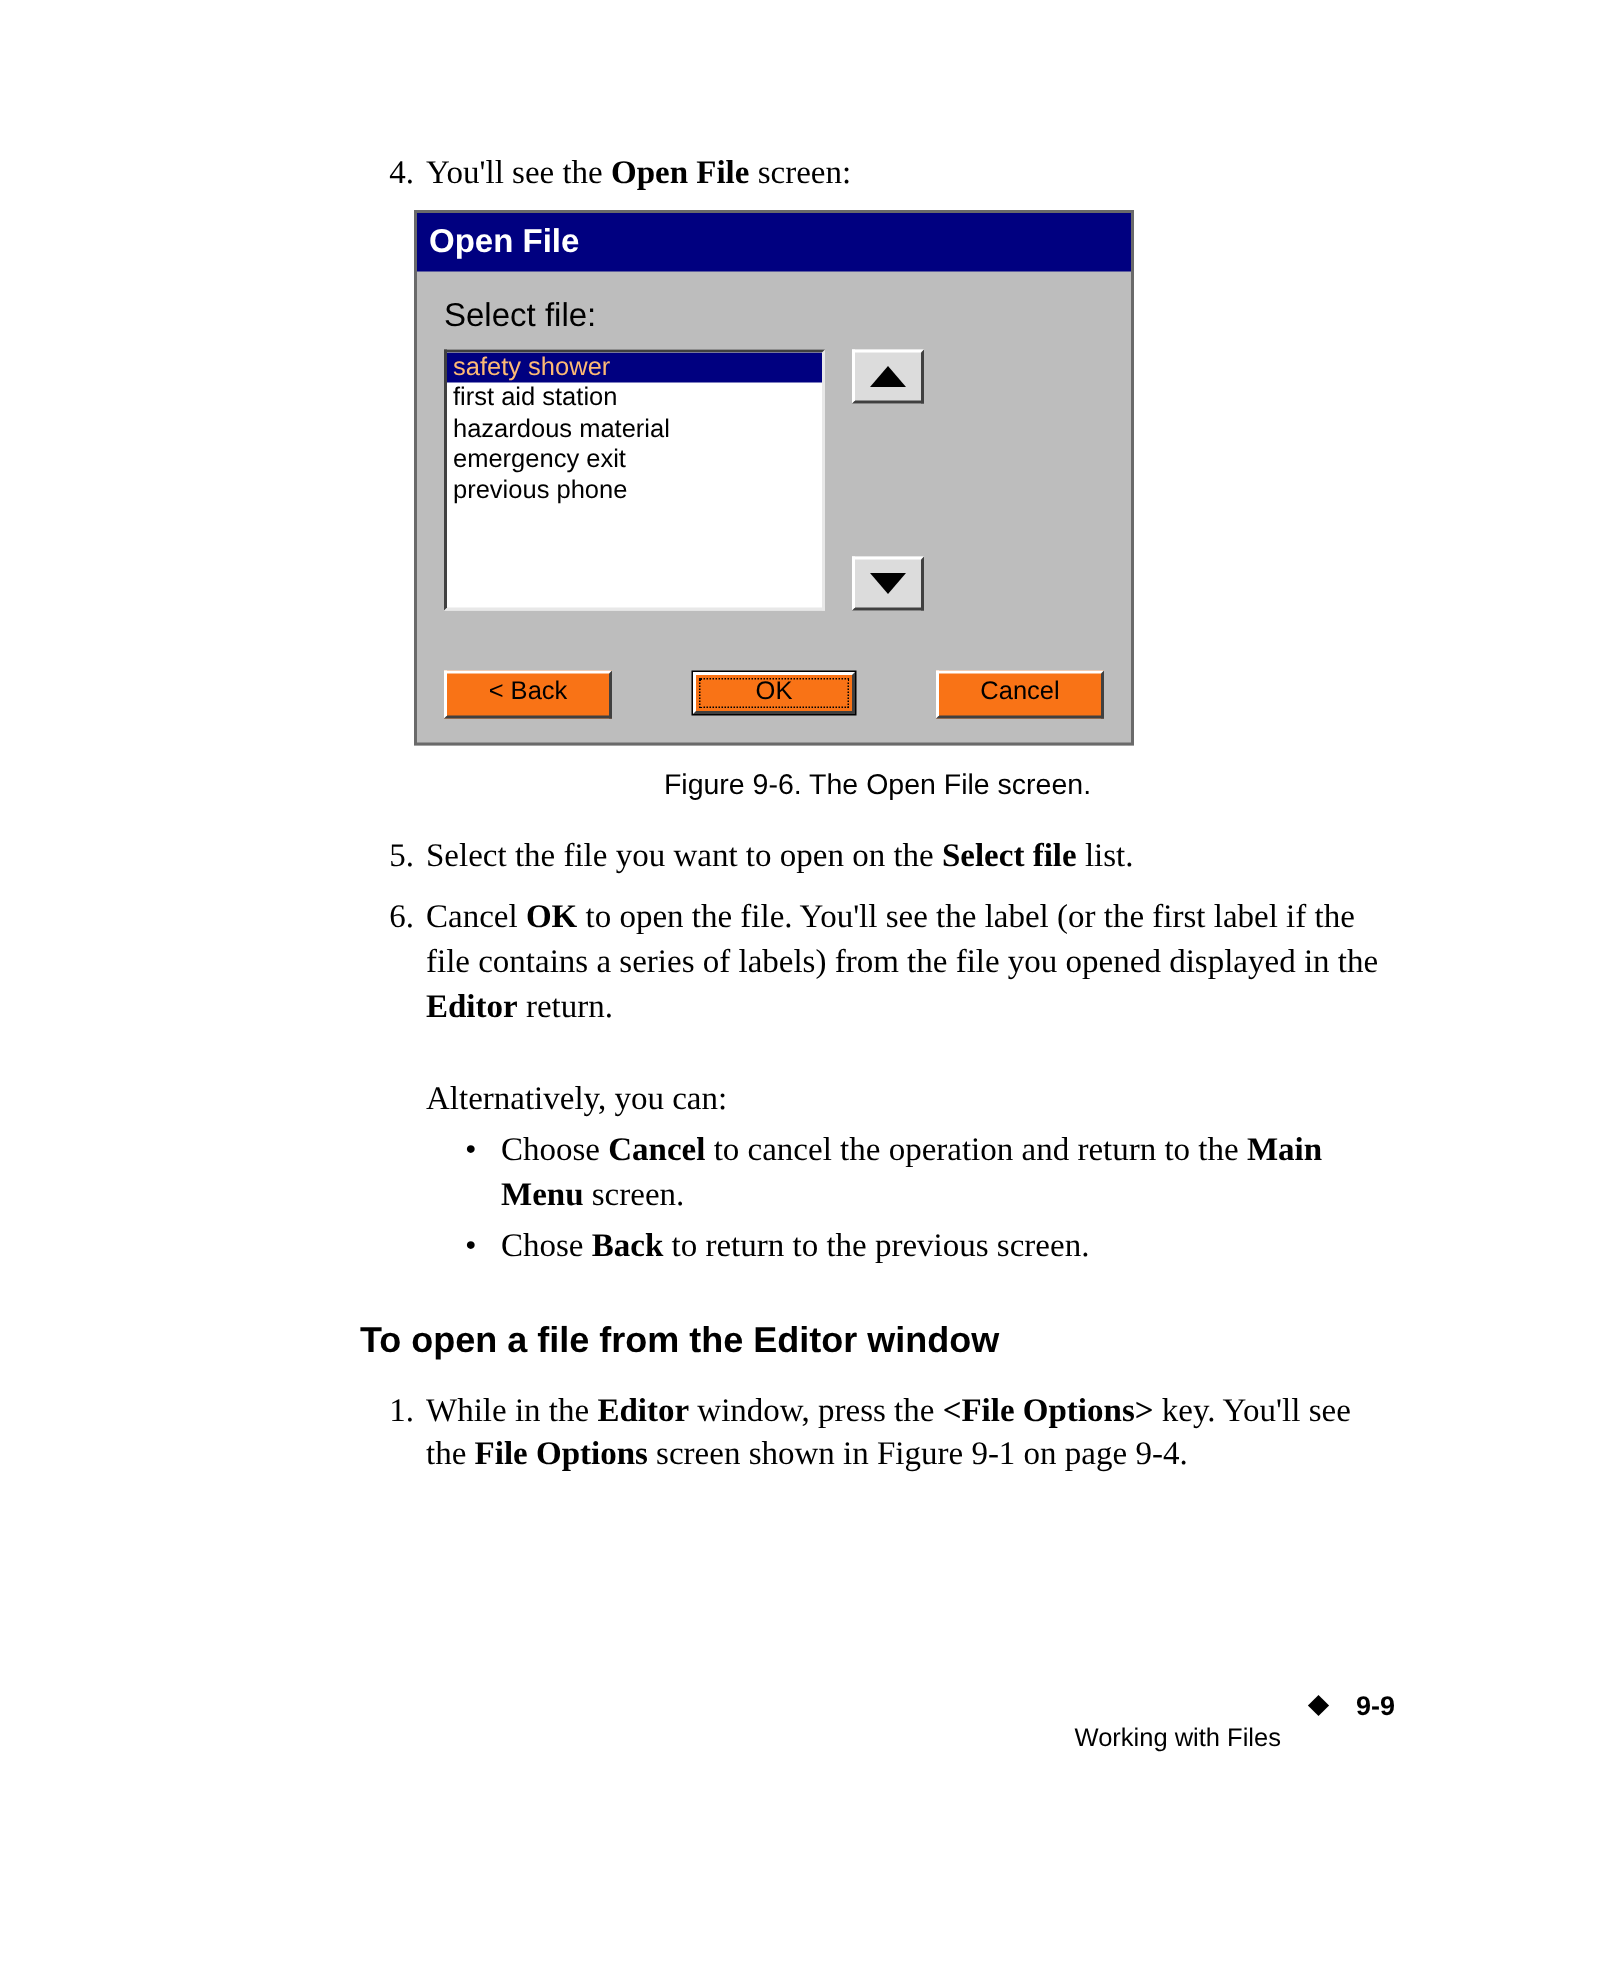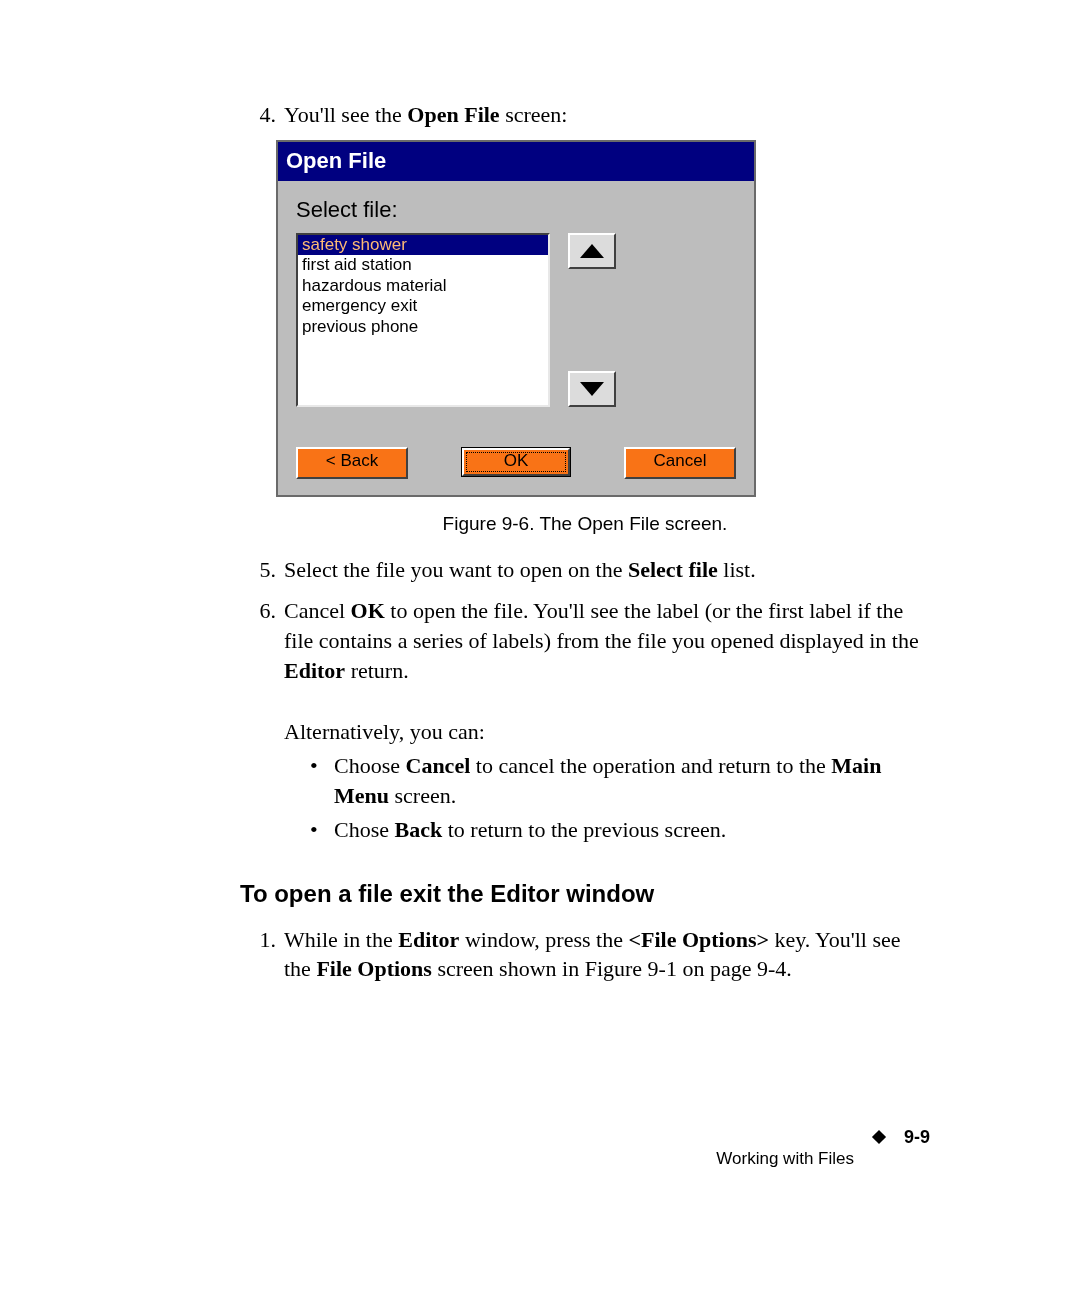--- a/index.html
+++ b/index.html
@@ -261,21 +261,21 @@
       </div>
       <div class="ul-item">
         <div class="ul-bullet">•</div>
         <div class="ul-body">
           <span>Chose </span><b>Back</b><span> to return to the previous screen.</span>
         </div>
       </div>
     </div>
   </div>
 
-  <h3 class="section">To open a file exit the Editor window</h3>
+  <h3 class="section">To open a file from the Editor window</h3>
 
   <div class="ol-item">
     <div class="ol-num">1.</div>
     <div class="ol-body">
       <span>While in the </span><b>Editor</b><span> window, press the </span><b>&lt;File Options&gt;</b><span> key. You'll see the </span><b>File Options</b><span> screen shown in Figure 9-1 on page 9-4.</span>
     </div>
   </div>
 
   <div class="footer">
     <span class="title">Working with Files</span>

